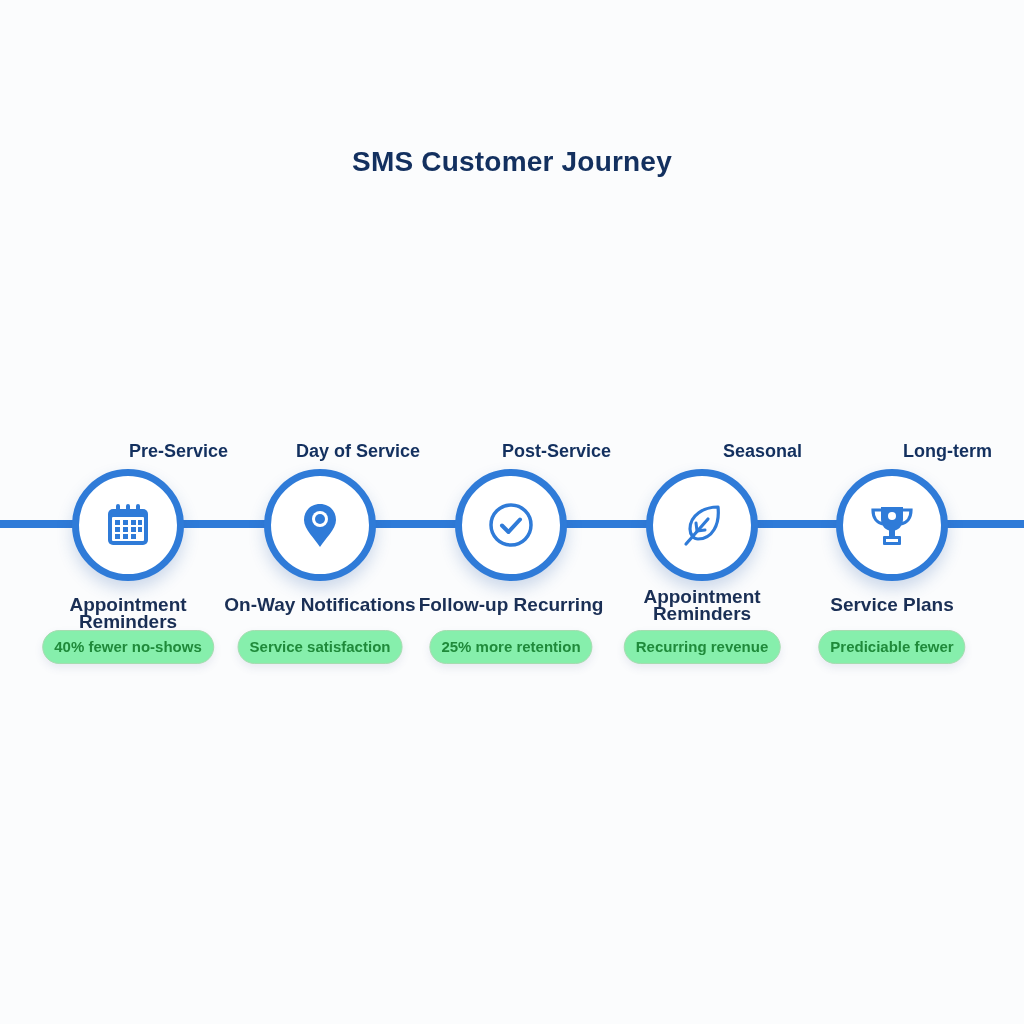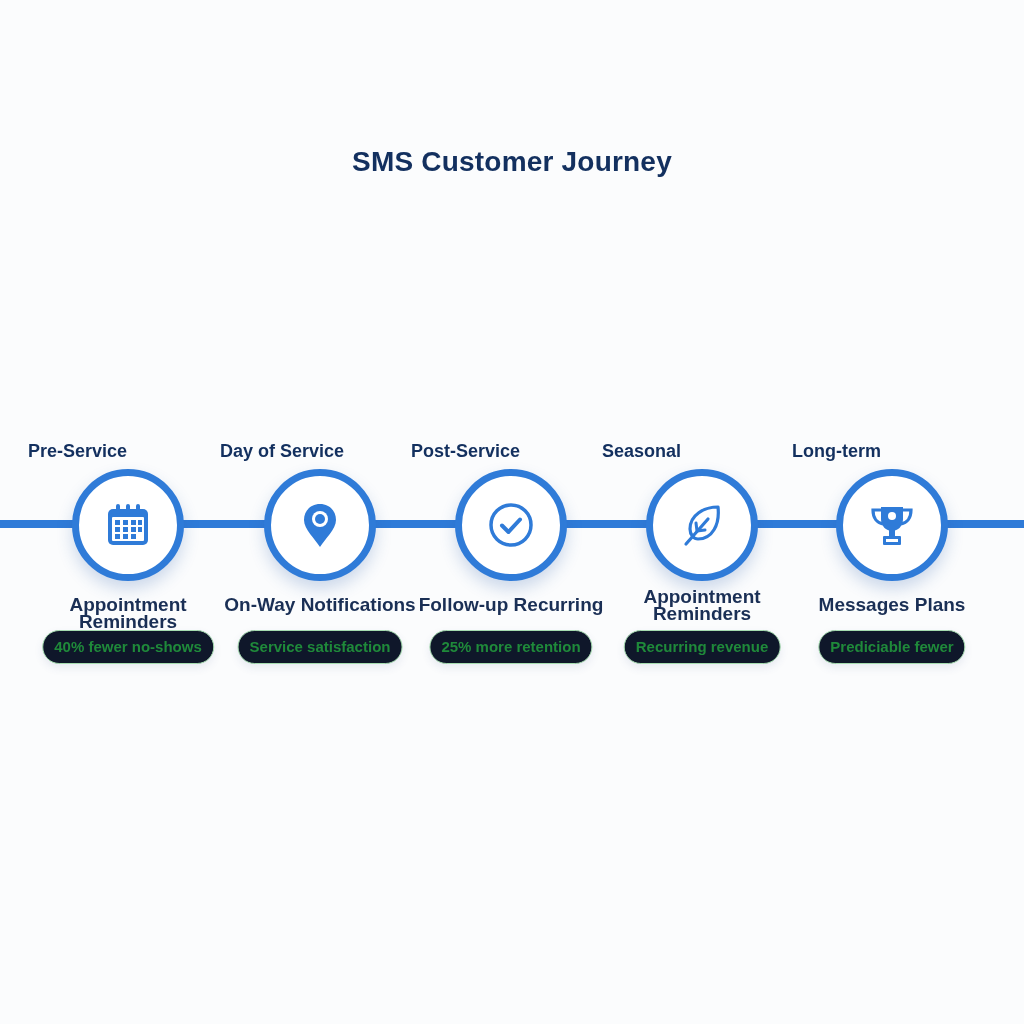--- a/index.html
+++ b/index.html
@@ -13,39 +13,39 @@
     font-size:28px; font-weight:700; color:#13305f; letter-spacing:0.2px;
   }
   .timeline-line {
     position:absolute; left:0; top:520px; width:1024px; height:8px;
     background:#2f7bd8;
   }
   .stage {
     position:absolute; top:0; width:200px; margin-left:-100px;
   }
   .stage-label {
-    position:absolute; top:441px; left:0; width:200px; text-align:left;
+    position:absolute; top:441px; left:0; width:200px; text-align:right;
     font-size:18px; font-weight:700; color:#13305f;
   }
   .node {
     position:absolute; top:469px; left:44px; width:98px; height:98px;
     border-radius:50%; border:7px solid #2f7bd8; background:#ffffff;
     box-shadow:0 8px 16px rgba(40,90,170,0.22);
     display:flex; align-items:center; justify-content:center;
   }
   .node svg { width:48px; height:48px; }
   .desc {
     position:absolute; top:596px; left:0; width:200px; text-align:center;
     font-size:19px; font-weight:700; color:#1a2f55; line-height:17px;
   }
   .desc.two-line { top:588px; }
   .badge {
     position:absolute; top:630px; left:50%; transform:translateX(-50%);
     height:32px; padding:0 11px; white-space:nowrap;
-    border:1.5px solid #a6dcb0; border-radius:17px; background:#0f172a;
+    border:1.5px solid #a6dcb0; border-radius:17px; background:#86efac;
     color:#1f8a3a; font-size:15px; font-weight:700; line-height:32px;
     box-shadow:0 4px 8px rgba(60,80,140,0.10);
   }
 </style>
 </head>
 <body>
 
 <div class="title">SMS Customer Journey</div>
 
 <div class="timeline-line"></div>
@@ -125,15 +125,15 @@
     <svg viewBox="0 0 48 48">
       <path d="M13 6 H35 V18 C35 25 30 30 24 30 C18 30 13 25 13 18 Z" fill="#2f7bd8"></path>
       <path d="M13 9 H5 C5 17 9 22 15 23" fill="none" stroke="#2f7bd8" stroke-width="3.2"></path>
       <path d="M35 9 H43 C43 17 39 22 33 23" fill="none" stroke="#2f7bd8" stroke-width="3.2"></path>
       <circle cx="24" cy="15" r="4" fill="#ffffff"></circle>
       <rect x="21" y="29" width="6" height="7" fill="#2f7bd8"></rect>
       <rect x="15" y="35" width="18" height="9" rx="1" fill="#2f7bd8"></rect>
       <rect x="18" y="38" width="12" height="3" fill="#ffffff"></rect>
     </svg>
   </div>
-  <div class="desc">Messages Plans</div>
+  <div class="desc">Service Plans</div>
   <div class="badge">Prediciable fewer</div>
 </div>
 
 </body></html>

